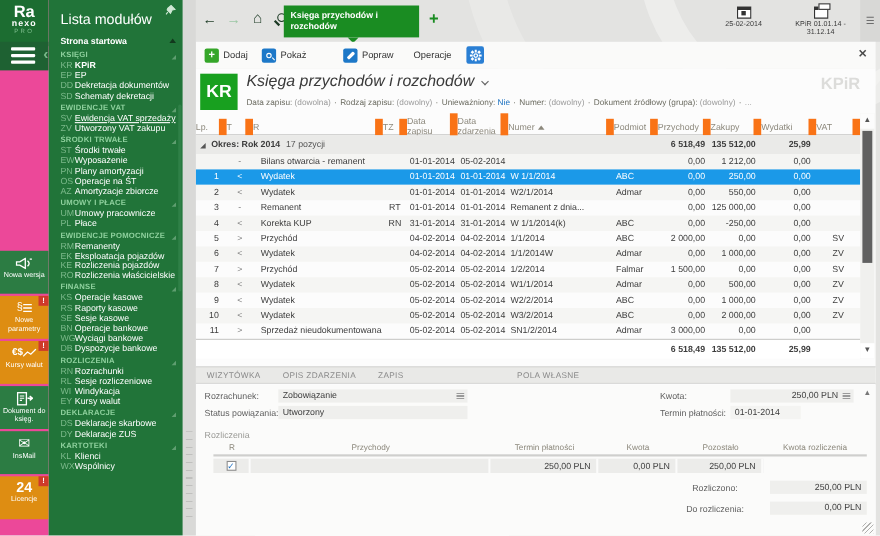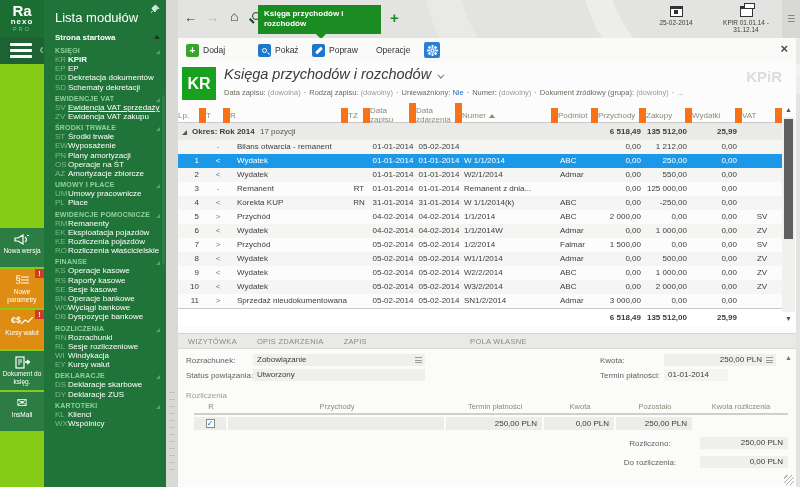--- a/index.html
+++ b/index.html
@@ -6,21 +6,21 @@
   html,body { width:800px; height:487px; overflow:hidden;
     font-family:"Liberation Sans","DejaVu Sans",sans-serif; }
   #app { position:relative; width:800px; height:487px; background:#e3e3e1; overflow:hidden; }
 
   
   .swirl { position:absolute; border-radius:50%; border:26px solid rgba(255,255,255,.35); pointer-events:none; }
   #sw1 { width:300px; height:300px; right:-80px; top:-190px; }
   #sw2 { width:420px; height:420px; right:-40px; top:-260px; border-width:34px; border-color:rgba(255,255,255,.22); }
 
   
-  #strip { position:absolute; left:0; top:0; width:44px; height:487px; background:#84cc16; z-index:5; }
+  #strip { position:absolute; left:0; top:0; width:44px; height:487px; background:#ec4899; z-index:5; }
   #logo { height:42px; background:#1c6d31; color:#fff; text-align:center; padding-top:3px; }
   #logo .l1 { font-size:15px; font-weight:bold; line-height:15px; }
   #logo .l2 { font-size:8px; font-weight:bold; line-height:8px; letter-spacing:1px; }
   #logo .l3 { font-size:5.5px; color:#7fbf8f; letter-spacing:2px; line-height:7px; }
   #hamburger { position:absolute; left:0; top:38px; width:44px; height:26px; background:#1e6132; }
   #hamburger .bars { position:absolute; left:10px; top:5px; }
   #hamburger .bars div { width:22px; height:3px; background:#fff; margin-bottom:3px; border-radius:1px; }
   #hamburger .notch { position:absolute; right:0px; top:3px; color:#79b98a; font-size:14px; font-weight:bold; }
   #strip-items { position:absolute; left:0; top:228px; width:44px; }
   .strip-item { position:relative; width:44px; height:39px; margin-bottom:2px; color:#fff;
@@ -242,20 +242,25 @@
             </svg>
           </div>
           <div>Dokument do księg.</div>
         </div>
         <div class="strip-item green">
           <div class="sicon">
             <span style="font-size:13px">✉</span>
           </div>
           <div>InsMail</div>
         </div>
+        <div class="strip-item orange">
+          <div class="bignum">24</div>
+          <div>Licencje</div>
+          <div class="badge">!</div>
+        </div>
       </div>
   </div>
 
   <div id="sidebar">
     <div id="sb-title">Lista modułów</div>
     <svg id="sb-pin" viewBox="0 0 10 10">
       <path d="M5.5 1 L9 4.5 L6.5 5 L5 8 L2 5 L2.5 3.5 Z M2.5 7 L1 9" stroke="#cfe8d4" stroke-width="1" fill="#cfe8d4"></path>
     </svg>
     <div id="sb-home">
       <span>Strona startowa</span>
@@ -279,21 +284,21 @@
           <div class="sb-code">SD</div>
           <div class="sb-label">Schematy dekretacji</div>
         </div>
         <div class="sb-group-header">EWIDENCJE VAT<div class="tri"></div></div>
         <div class="sb-item">
           <div class="sb-code">SV</div>
           <div class="sb-label und">Ewidencja VAT sprzedaży</div>
         </div>
         <div class="sb-item">
           <div class="sb-code">ZV</div>
-          <div class="sb-label">Ewidencja VAT zakupu</div>
+          <div class="sb-label">Utworzony VAT zakupu</div>
         </div>
         <div class="sb-group-header">ŚRODKI TRWAŁE<div class="tri"></div></div>
         <div class="sb-item">
           <div class="sb-code">ST</div>
           <div class="sb-label">Środki trwałe</div>
         </div>
         <div class="sb-item">
           <div class="sb-code">EW</div>
           <div class="sb-label">Wyposażenie</div>
         </div>
@@ -427,21 +432,21 @@
         <div>KPiR  01.01.14 - 31.12.14</div>
       </div>
       <div id="menu-btn">☰</div>
     </div>
 
     <div id="toolbar">
       <div class="tb-btn" style="left:8px">
         <div class="mini-ico mi-green">+</div>
         <span>Dodaj</span>
       </div>
-      <div class="tb-btn" style="left:80px">
+      <div class="tb-btn" style="left:60px">
         <div class="mini-ico mi-blue">
             <div class="mag"></div>
           </div>
         <span>Pokaż</span>
       </div>
       <div class="tb-btn" style="left:134px">
         <div class="mini-ico mi-blue">
             <div class="pen"></div>
           </div>
         <span>Popraw</span>

